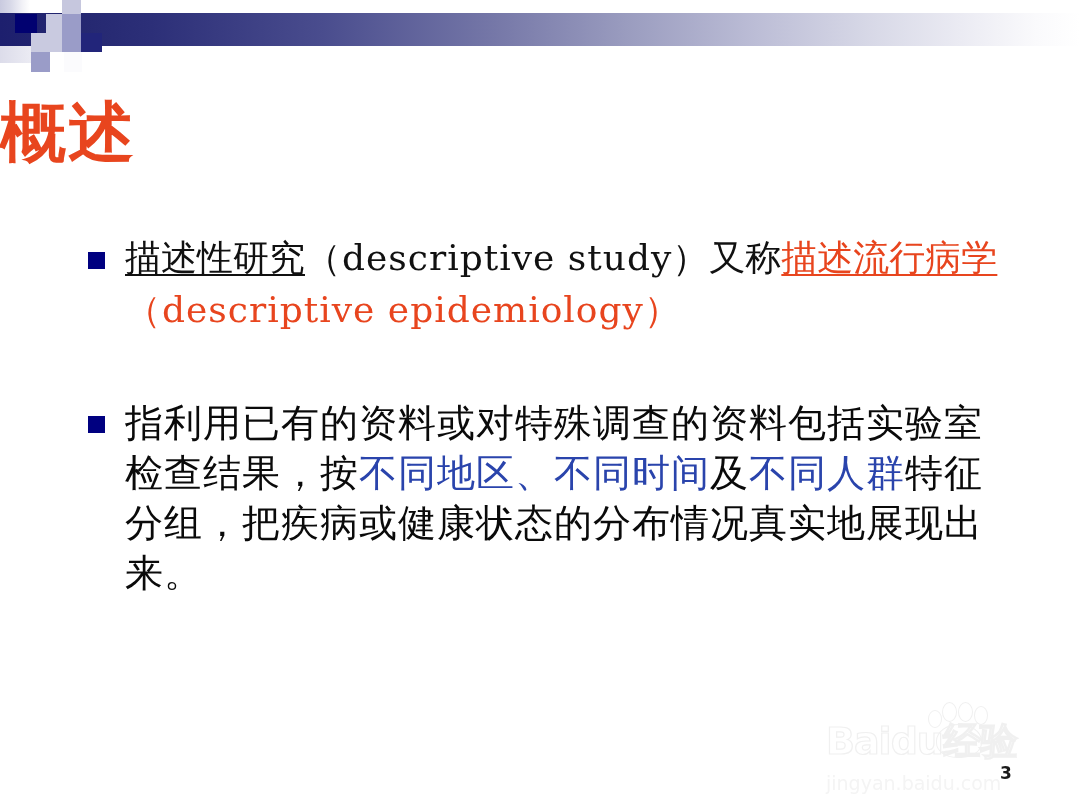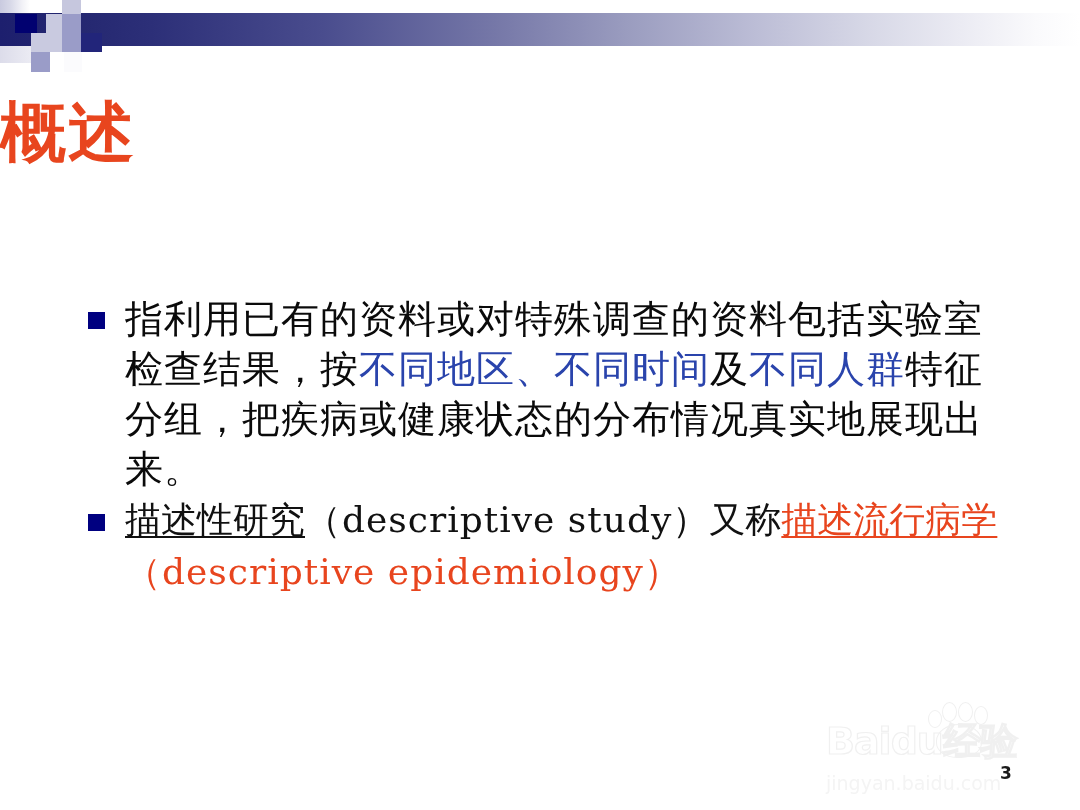--- a/index.html
+++ b/index.html
@@ -285,28 +285,28 @@
   <div class="blk blk-navy-r3"></div>
   <div class="blk blk-lav-b1"></div>
   <div class="blk blk-white-b2"></div>
   <div class="blk blk-offwhite"></div>
 </div>
 
 <div id="slide-title">概述</div>
 
 <div id="slide-body">
 
+  <div class="bullet-row" id="bullet-1">
+    <div class="bullet-marker"></div>
+    <div class="bullet-text"><span class="u-black">描述性研究</span><span class="latin">（descriptive study）</span><span>又称</span><span class="orange-u">描述流行病学</span><span class="orange latin">（descriptive epidemiology）</span></div>
+  </div>
+
   <div class="bullet-row" id="bullet-2">
     <div class="bullet-marker"></div>
     <div class="bullet-text"><span>指利用已有的资料或对特殊调查的资料包括实验室检查结果，按</span><span class="blue">不同地区、不同时间</span><span>及</span><span class="blue">不同人群</span><span>特征分组，把疾病或健康状态的分布情况真实地展现出来。</span></div>
-  </div>
-
-  <div class="bullet-row" id="bullet-1">
-    <div class="bullet-marker"></div>
-    <div class="bullet-text"><span class="u-black">描述性研究</span><span class="latin">（descriptive study）</span><span>又称</span><span class="orange-u">描述流行病学</span><span class="orange latin">（descriptive epidemiology）</span></div>
   </div>
 
 </div>
 
 <div id="watermark">
   <div id="watermark-paw">
     <div class="toe" style="left:20px; top:0px;  width:13px; height:18px;"></div>
     <div class="toe" style="left:36px; top:0px;  width:13px; height:18px;"></div>
     <div class="toe" style="left:52px; top:4px;  width:12px; height:17px;"></div>
     <div class="toe" style="left:6px;  top:8px;  width:12px; height:16px;"></div>

